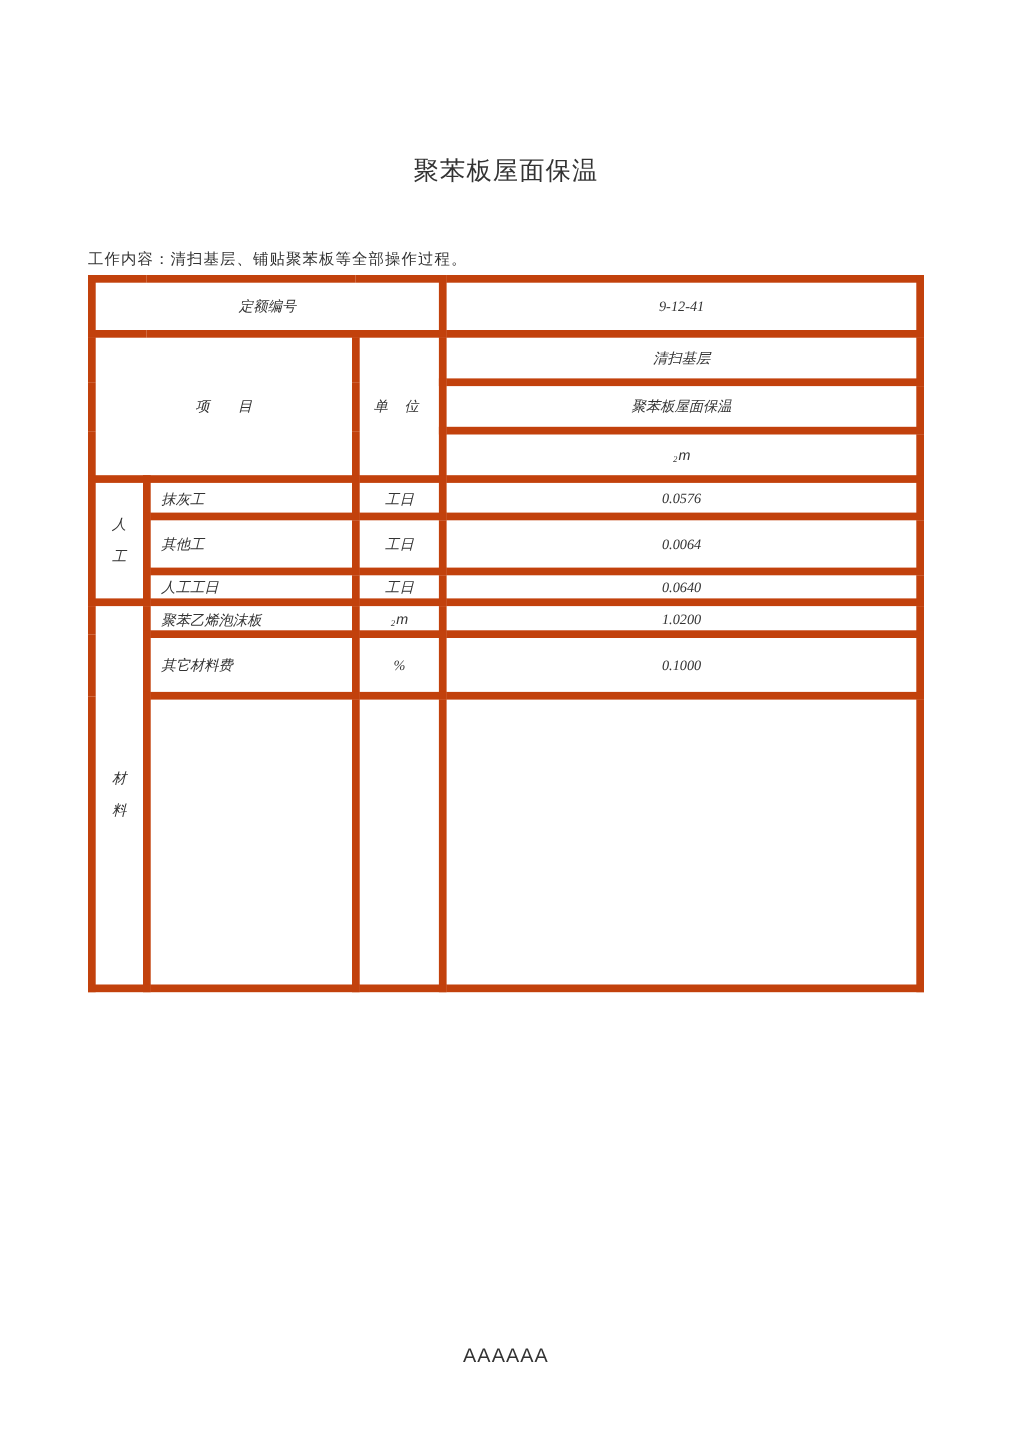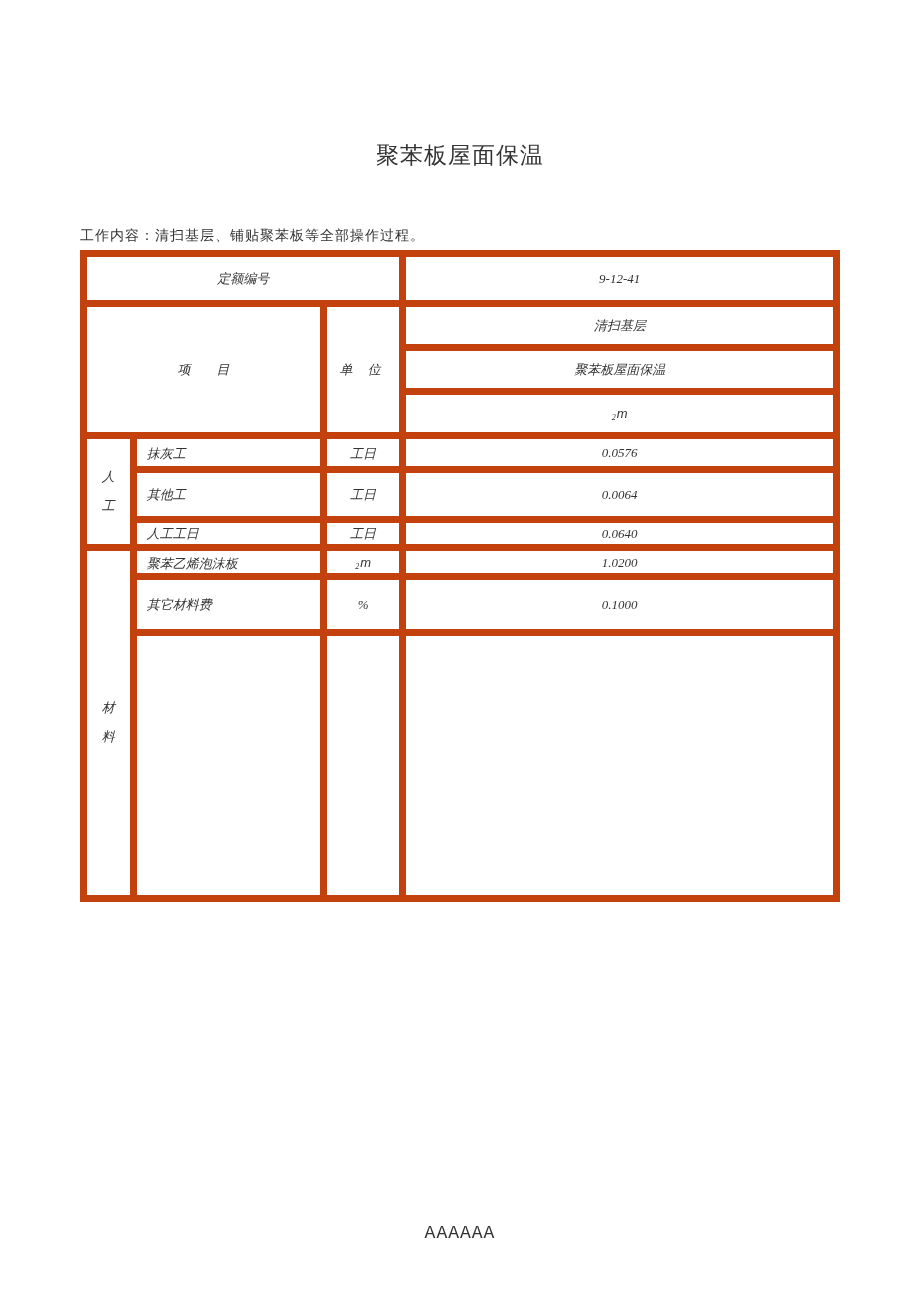--- a/index.html
+++ b/index.html
@@ -48,21 +48,21 @@
   .h-rest { height: 266px; }
   .left-align { text-align: left; padding-left: 10px; }
   .vstack { line-height: 2.2; }
   .spaced-sm { letter-spacing: 6px; }
   .footer {
     position: absolute;
     bottom: 60px;
     width: 100%;
     text-align: center;
     font-size: 18px;
-    font-family: Liberation Mono, monospace;
+    font-family: Liberation Sans, sans-serif;
     letter-spacing: 1px;
   }
   .m-unit { font-family: Arial, sans-serif; }
   .sub { font-size: 8px; vertical-align: baseline; position: relative; top: 2px; margin-right:1px;}
 </style>
 </head>
 <body>
 
 <div class="page">
   <div class="title">聚苯板屋面保温</div>

